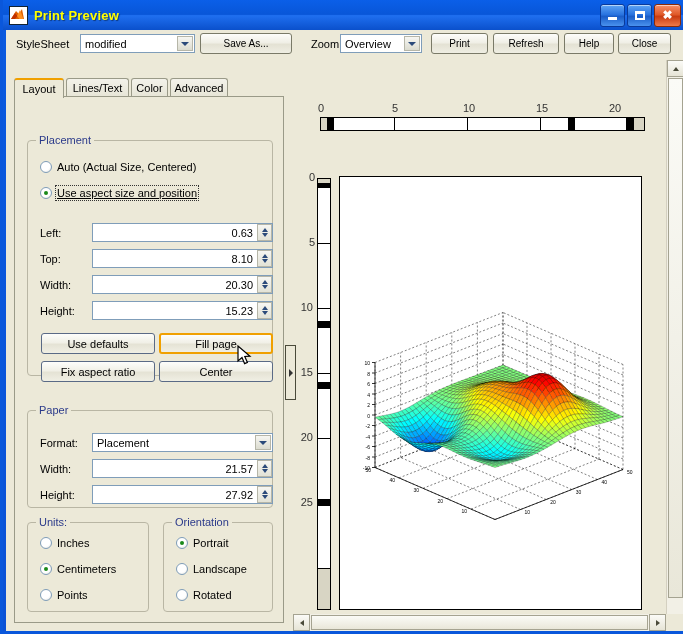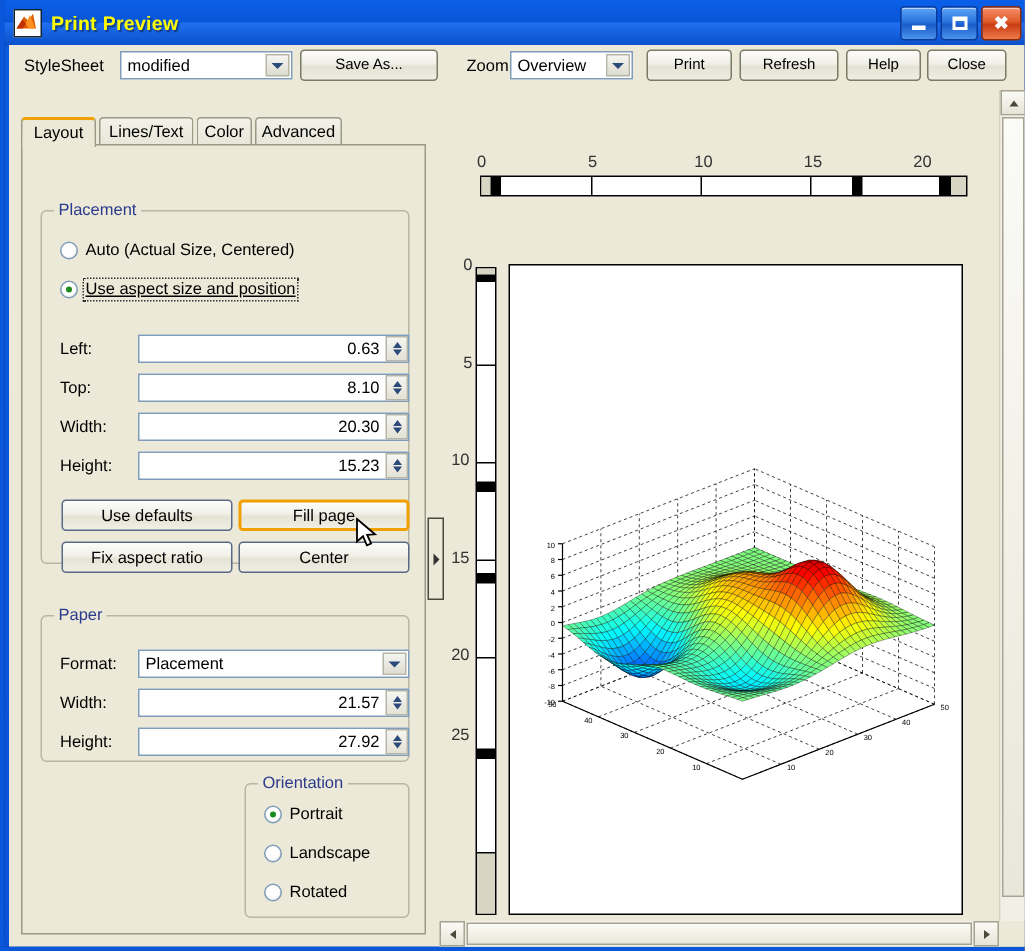--- a/index.html
+++ b/index.html
@@ -357,20 +357,35 @@
             <span class="spin" style="width:181px;">
               <span class="val">27.92</span>
               <span class="spinbtns">
                   <i class="up"></i>
                   <i class="dn"></i>
                 </span>
             </span>
           </div>
         </div>
 
+        <div class="group" style="left:12px;top:425px;width:122px;height:90px;">
+          <span class="glabel">Units:</span>
+          <div class="radio" style="left:12px;top:14px;">
+            <span class="dot"></span>
+            <span class="rlabel">Inches</span>
+          </div>
+          <div class="radio on" style="left:12px;top:40px;">
+            <span class="dot"></span>
+            <span class="rlabel">Centimeters</span>
+          </div>
+          <div class="radio" style="left:12px;top:66px;">
+            <span class="dot"></span>
+            <span class="rlabel">Points</span>
+          </div>
+        </div>
 
         <div class="group" style="left:148px;top:425px;width:110px;height:90px;">
           <span class="glabel">Orientation</span>
           <div class="radio on" style="left:12px;top:14px;">
             <span class="dot"></span>
             <span class="rlabel">Portrait</span>
           </div>
           <div class="radio" style="left:12px;top:40px;">
             <span class="dot"></span>
             <span class="rlabel">Landscape</span>
@@ -409,21 +424,21 @@
           <div style="position:absolute;left:73px;top:0;width:1px;height:12px;background:#000;"></div>
           <div style="position:absolute;left:146px;top:0;width:1px;height:12px;background:#000;"></div>
           <div style="position:absolute;left:219px;top:0;width:1px;height:12px;background:#000;"></div>
         </div>
 
         <div class="vnum" style="left:2px;top:111px;">0</div>
         <div class="vnum" style="left:2px;top:176px;">5</div>
         <div class="vnum" style="left:0px;top:241px;">10</div>
         <div class="vnum" style="left:0px;top:306px;">15</div>
         <div class="vnum" style="left:0px;top:371px;">20</div>
-        <div class="vnum" style="left:0px;top:424px;">25</div>
+        <div class="vnum" style="left:0px;top:436px;">25</div>
 
         <div class="vruler">
           <div class="seg-grey" style="top:0;height:4px;"></div>
           <div class="seg-dark" style="top:4px;height:5px;"></div>
           <div class="seg-dark" style="top:142px;height:7px;"></div>
           <div class="seg-dark" style="top:203px;height:7px;"></div>
           <div class="seg-dark" style="top:320px;height:7px;"></div>
           <div class="seg-grey" style="top:390px;height:40px;"></div>
           <div class="vtk" style="top:64px;"></div>
           <div class="vtk" style="top:129px;"></div>

